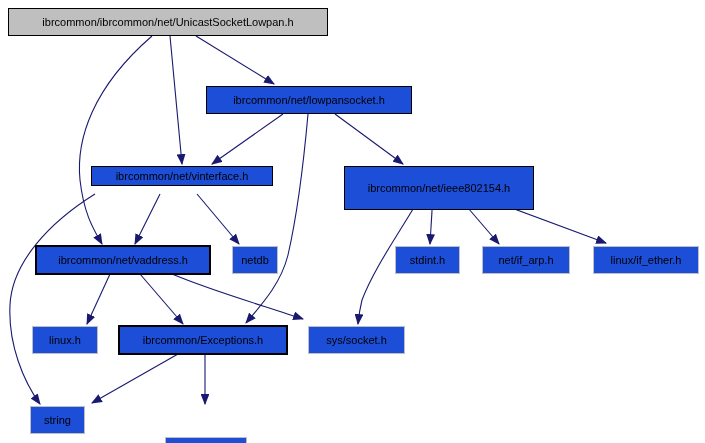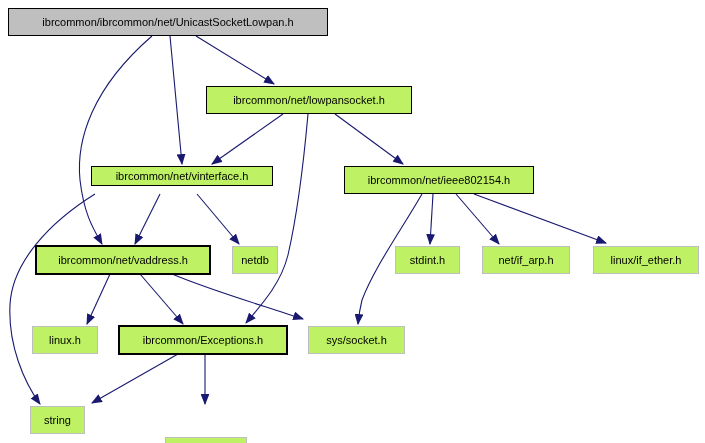--- a/index.html
+++ b/index.html
@@ -9,21 +9,21 @@
     background:#ffffff;
     font-family:"Liberation Sans", sans-serif;
     overflow:hidden;
     text-decoration:underline;
   }
   #edges{position:absolute;left:0;top:0;width:705px;height:443px;}
   .node{
     position:absolute;
     box-sizing:border-box;
     display:flex;align-items:center;justify-content:center;
-    background:#bef264;
+    background:#1d4ed8;
     border:1px solid #000000;
     color:#000000;
     font-size:11px;
     line-height:12px;
     white-space:nowrap;
     padding:0 4px;
   }
   .node.current{background:#bfbfbf;border:1px solid #000000;}
   .node.internal-bold{border-width:2px;}
   .node.external{border:1px solid #bebebe;}
@@ -60,21 +60,21 @@
       <path d="M205,354 L205,404" marker-end="url(#arrow)"></path>
     </g>
   </svg>
 
   <div class="node current" style="left:8px;top:8px;width:320px;height:28px;">ibrcommon/ibrcommon/net/UnicastSocketLowpan.h</div>
 
   <div class="node" style="left:206px;top:86px;width:206px;height:28px;">ibrcommon/net/lowpansocket.h</div>
 
   <div class="node" style="left:91px;top:166px;width:182px;height:20px;">ibrcommon/net/vinterface.h</div>
 
-  <div class="node" style="left:344px;top:166px;width:190px;height:28px;">ibrcommon/net/ieee802154.h</div>
+  <div class="node" style="left:344px;top:166px;width:190px;height:44px;">ibrcommon/net/ieee802154.h</div>
 
   <div class="node internal-bold" style="left:35px;top:245px;width:176px;height:30px;">ibrcommon/net/vaddress.h</div>
 
   <div class="node external" style="left:232px;top:246px;width:46px;height:28px;">netdb</div>
 
   <div class="node external" style="left:395px;top:246px;width:65px;height:28px;">stdint.h</div>
 
   <div class="node external" style="left:482px;top:246px;width:88px;height:28px;">net/if_arp.h</div>
 
   <div class="node external" style="left:593px;top:246px;width:106px;height:28px;">linux/if_ether.h</div>

